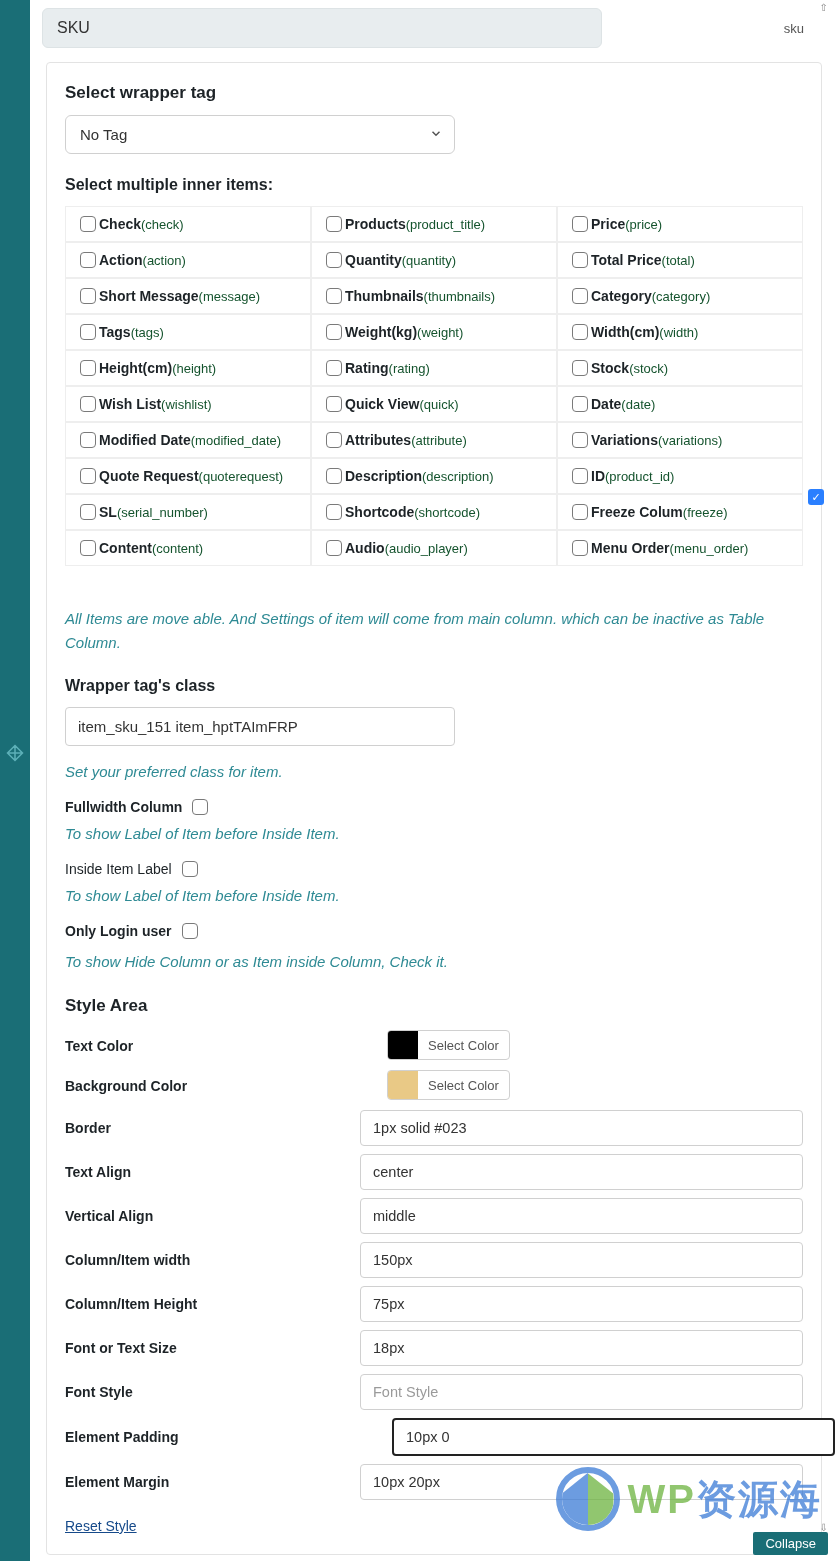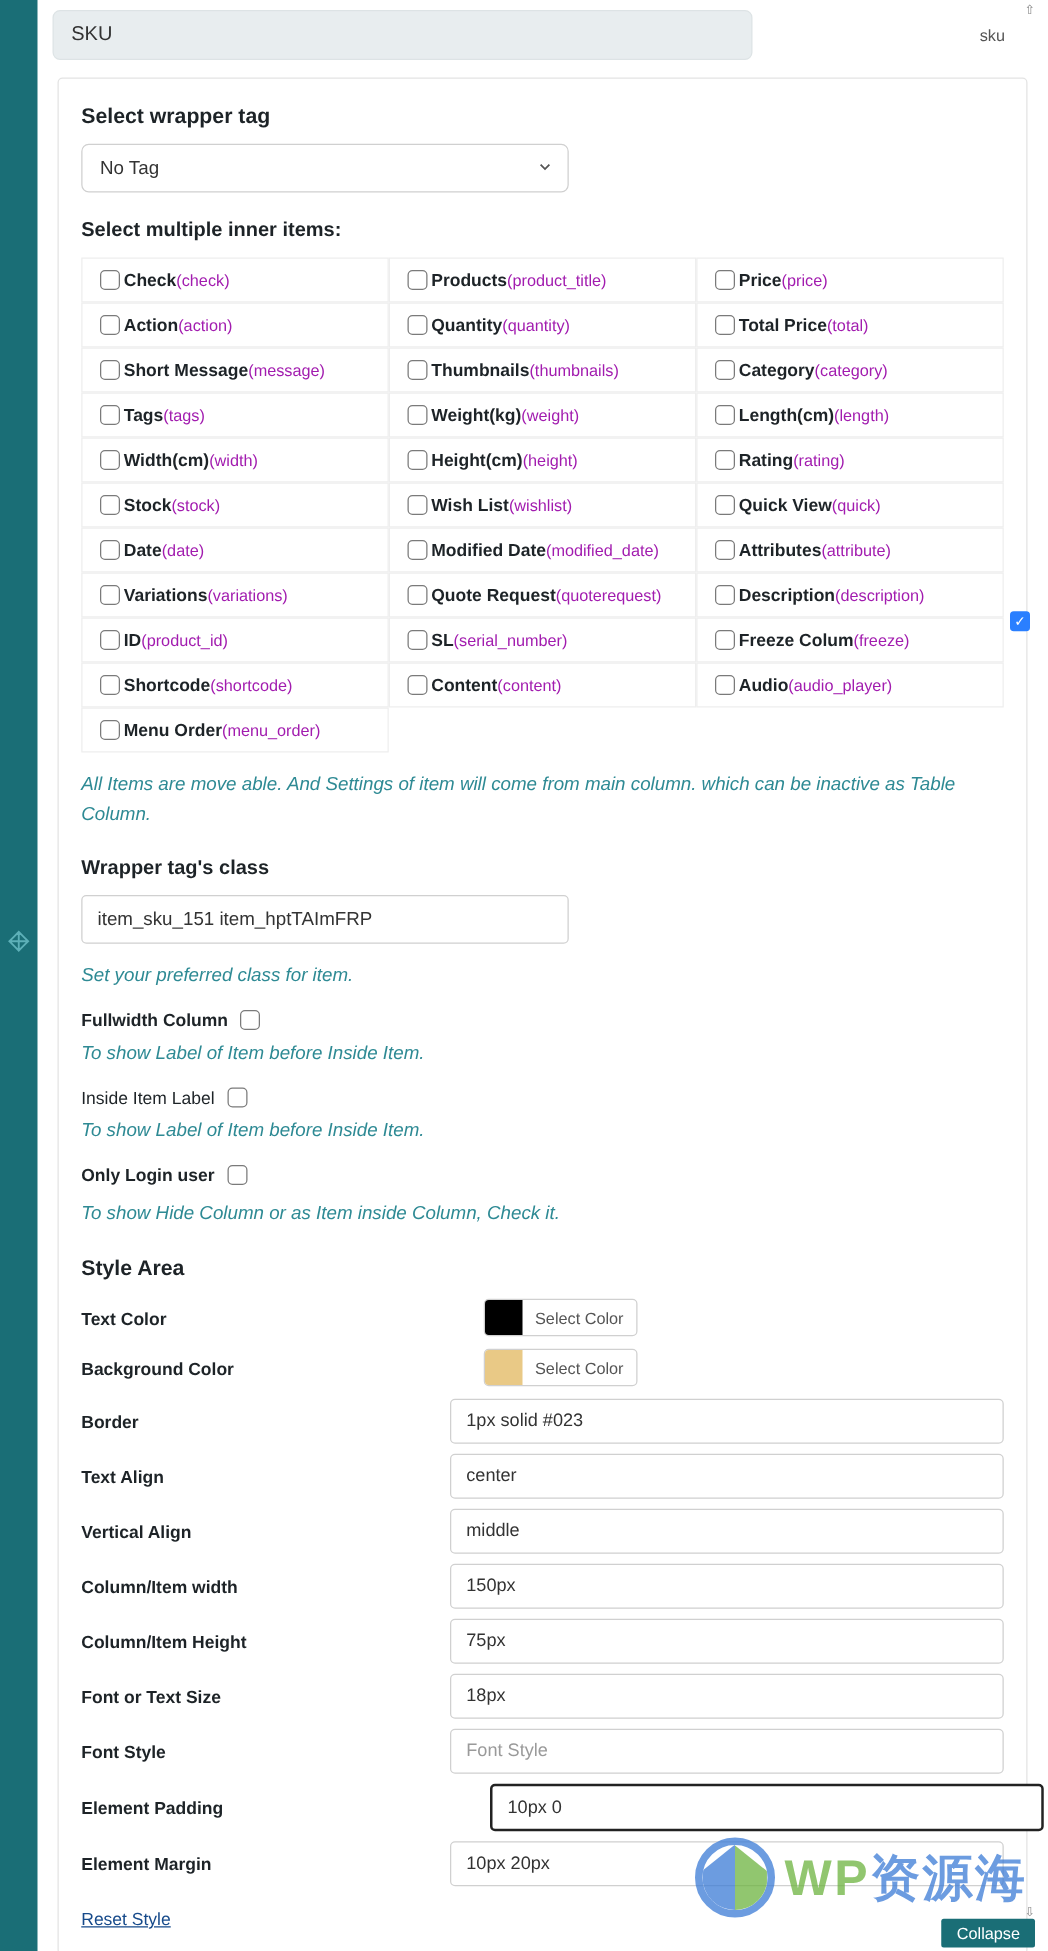--- a/index.html
+++ b/index.html
@@ -105,21 +105,21 @@
 }
 .grid3 .cell input[type=checkbox] {
   width: 16px;
   height: 16px;
   border-radius: 4px;
   border: 1.5px solid #7a7a7a;
   appearance: none;
   background: #fff;
 }
 .grid3 .cell .lbl { font-weight: 600; color: #1d2327; }
-.grid3 .cell .code { color: #a21caf; font-size: 13px; }
+.grid3 .cell .code { color: #14532d; font-size: 13px; }
 .hint {
   color: #2e8a94;
   font-style: italic;
   font-size: 15px;
   margin: 14px 0 8px 0;
   line-height: 1.6;
 }
 .text-input {
   width: 390px;
   padding: 10px 12px;
@@ -347,25 +347,20 @@
       <div class="cell">
           <input type="checkbox" style="">
           <span class="lbl">Tags</span>
           <span class="code">(tags)</span>
         </div>
       <div class="cell">
           <input type="checkbox" style="">
           <span class="lbl">Weight(kg)</span>
           <span class="code">(weight)</span>
         </div>
-      <div class="cell">
-          <input type="checkbox" style="">
-          <span class="lbl">Length(cm)</span>
-          <span class="code">(length)</span>
-        </div>
 
       <div class="cell">
           <input type="checkbox" style="">
           <span class="lbl">Width(cm)</span>
           <span class="code">(width)</span>
         </div>
       <div class="cell">
           <input type="checkbox" style="">
           <span class="lbl">Height(cm)</span>
           <span class="code">(height)</span>
@@ -429,28 +424,28 @@
           <span class="lbl">ID</span>
           <span class="code">(product_id)</span>
         </div>
       <div class="cell">
           <input type="checkbox" style="">
           <span class="lbl">SL</span>
           <span class="code">(serial_number)</span>
         </div>
       <div class="cell">
           <input type="checkbox" style="">
+          <span class="lbl">Shortcode</span>
+          <span class="code">(shortcode)</span>
+        </div>
+
+      <div class="cell">
+          <input type="checkbox" style="">
           <span class="lbl">Freeze Colum</span>
           <span class="code">(freeze)</span>
-        </div>
-
-      <div class="cell">
-          <input type="checkbox" style="">
-          <span class="lbl">Shortcode</span>
-          <span class="code">(shortcode)</span>
         </div>
       <div class="cell">
           <input type="checkbox" style="">
           <span class="lbl">Content</span>
           <span class="code">(content)</span>
         </div>
       <div class="cell">
           <input type="checkbox" style="">
           <span class="lbl">Audio</span>
           <span class="code">(audio_player)</span>

